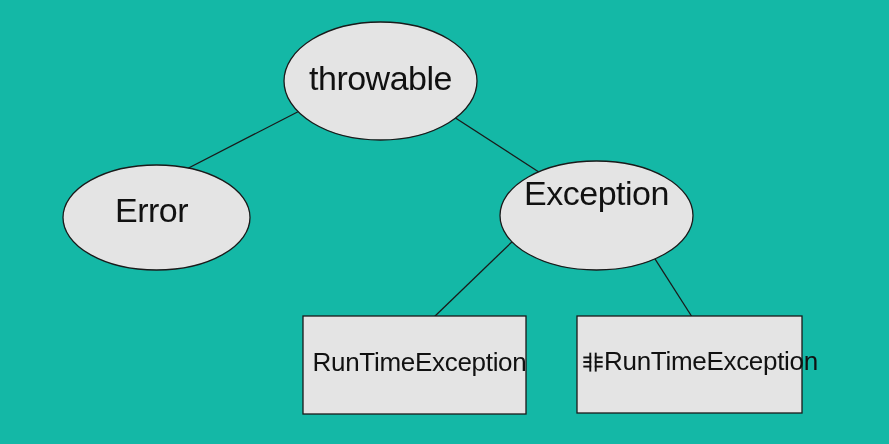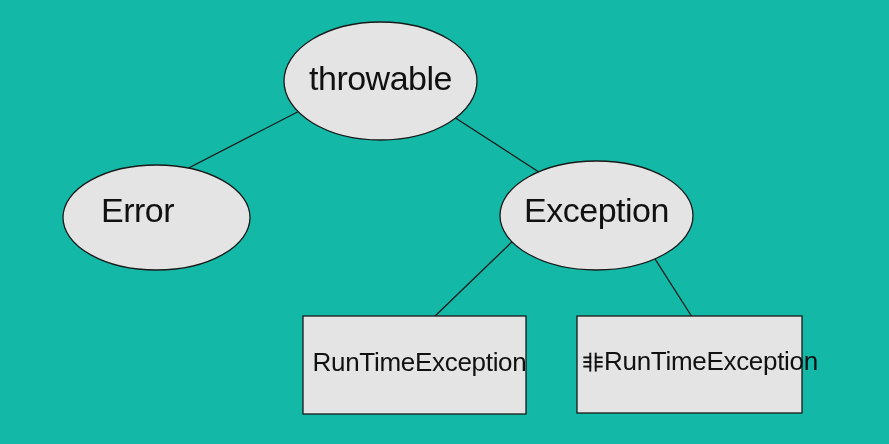--- a/index.html
+++ b/index.html
@@ -33,22 +33,22 @@
     font-size: 34px;
     letter-spacing: -0.5px;
     font-weight: 500;
   }
   .rect-label {
     font-size: 26px;
     letter-spacing: -0.3px;
     font-weight: 500;
   }
   .label-throwable { left: 284px; top: 22px;  width: 193px; height: 118px; transform: translateY(-3px); }
-  .label-error     { left: 57px;  top: 165px; width: 187px; height: 105px; transform: translate(-13px, -7px); }
-  .label-exception { left: 500px; top: 161px; width: 193px; height: 109px; transform: translateY(-5px); }
+  .label-error     { left: 71px;  top: 165px; width: 187px; height: 105px; transform: translate(-13px, -7px); }
+  .label-exception { left: 500px; top: 144px; width: 193px; height: 109px; transform: translateY(-5px); }
   .label-runtime   { left: 303px; top: 316px; width: 223px; height: 98px;  transform: translate(5px, -3px); }
   .label-nonruntime{ left: 577px; top: 316px; width: 225px; height: 97px;
                      justify-content: flex-start; padding-left: 6px; box-sizing: border-box;
                      transform: translateY(-3px); }
   .cjk-glyph {
     display: inline-block;
     width: 20px;
     height: 20px;
     margin-right: 1px;
     flex: 0 0 auto;

